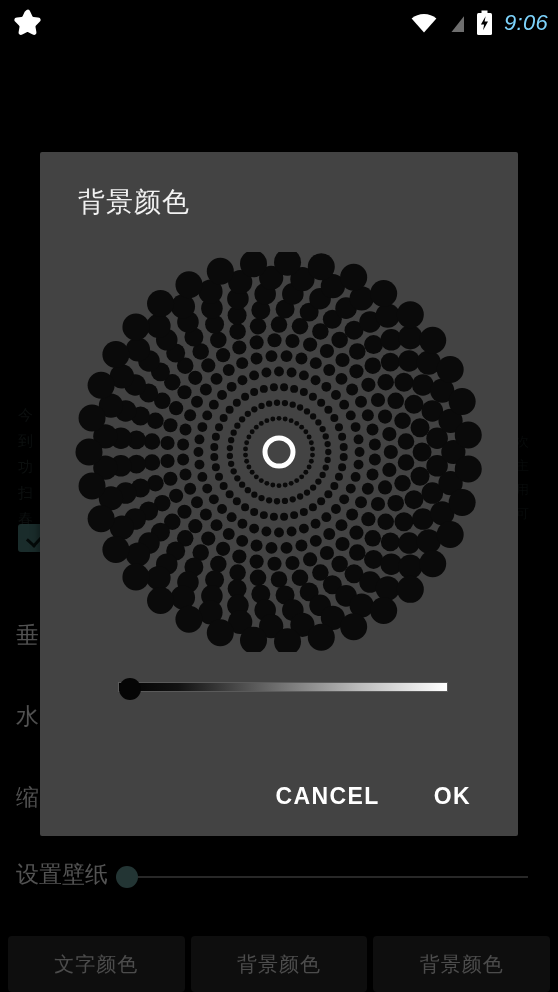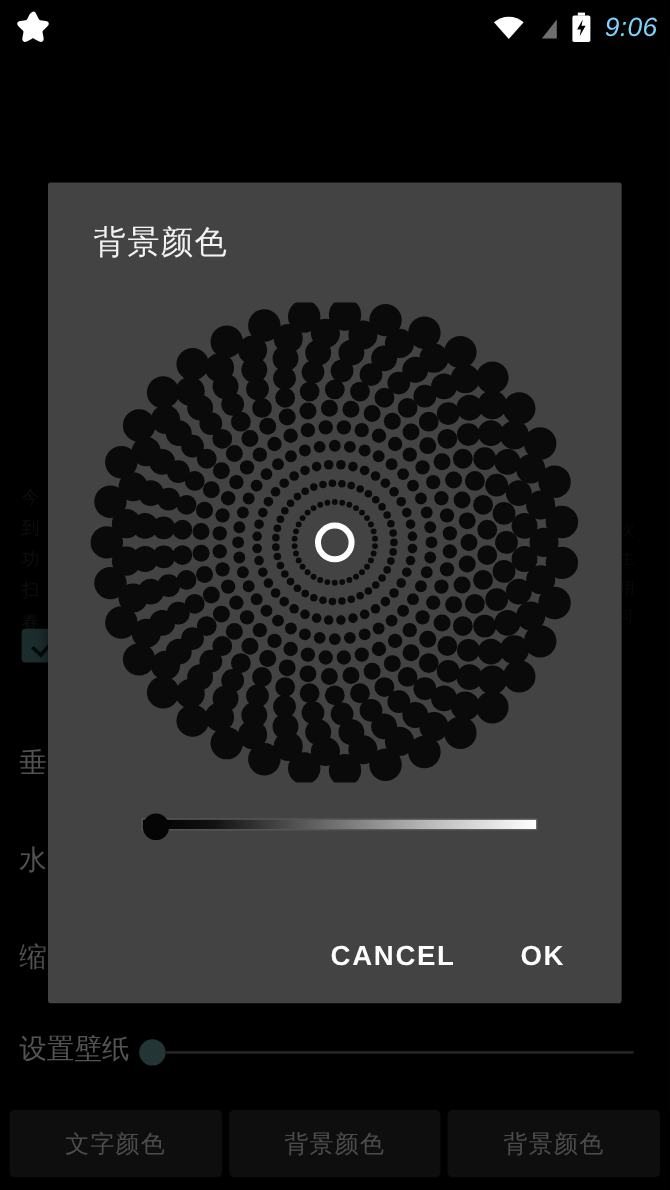--- a/index.html
+++ b/index.html
@@ -122,21 +122,21 @@
     border-radius: 50%;
     background: #5d8c8a;
   }
 
   
   #bottom-bar {
     position: absolute;
     left: 0; top: 925px;
     width: 558px; height: 67px;
     display: flex;
-    align-items: flex-start;
+    align-items: flex-end;
     gap: 6px;
     padding: 0 8px;
     z-index: 6;
     background: #000000;
   }
   .bottom-btn {
     flex: 1 1 0;
     height: 56px;
     background: #252525;
     border-radius: 4px;

